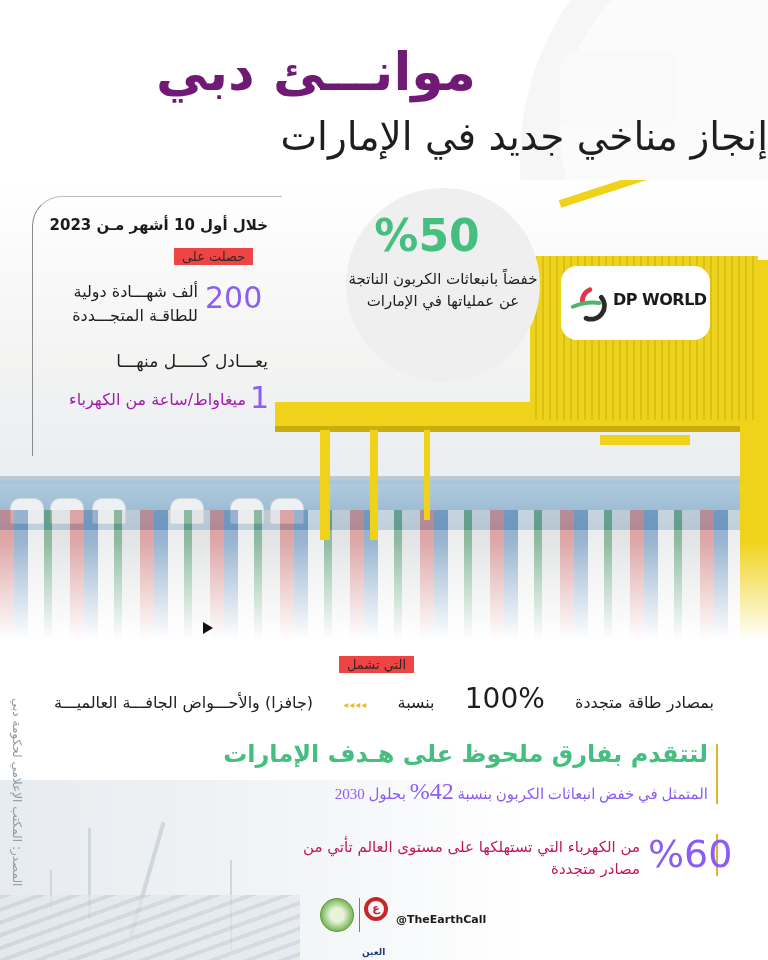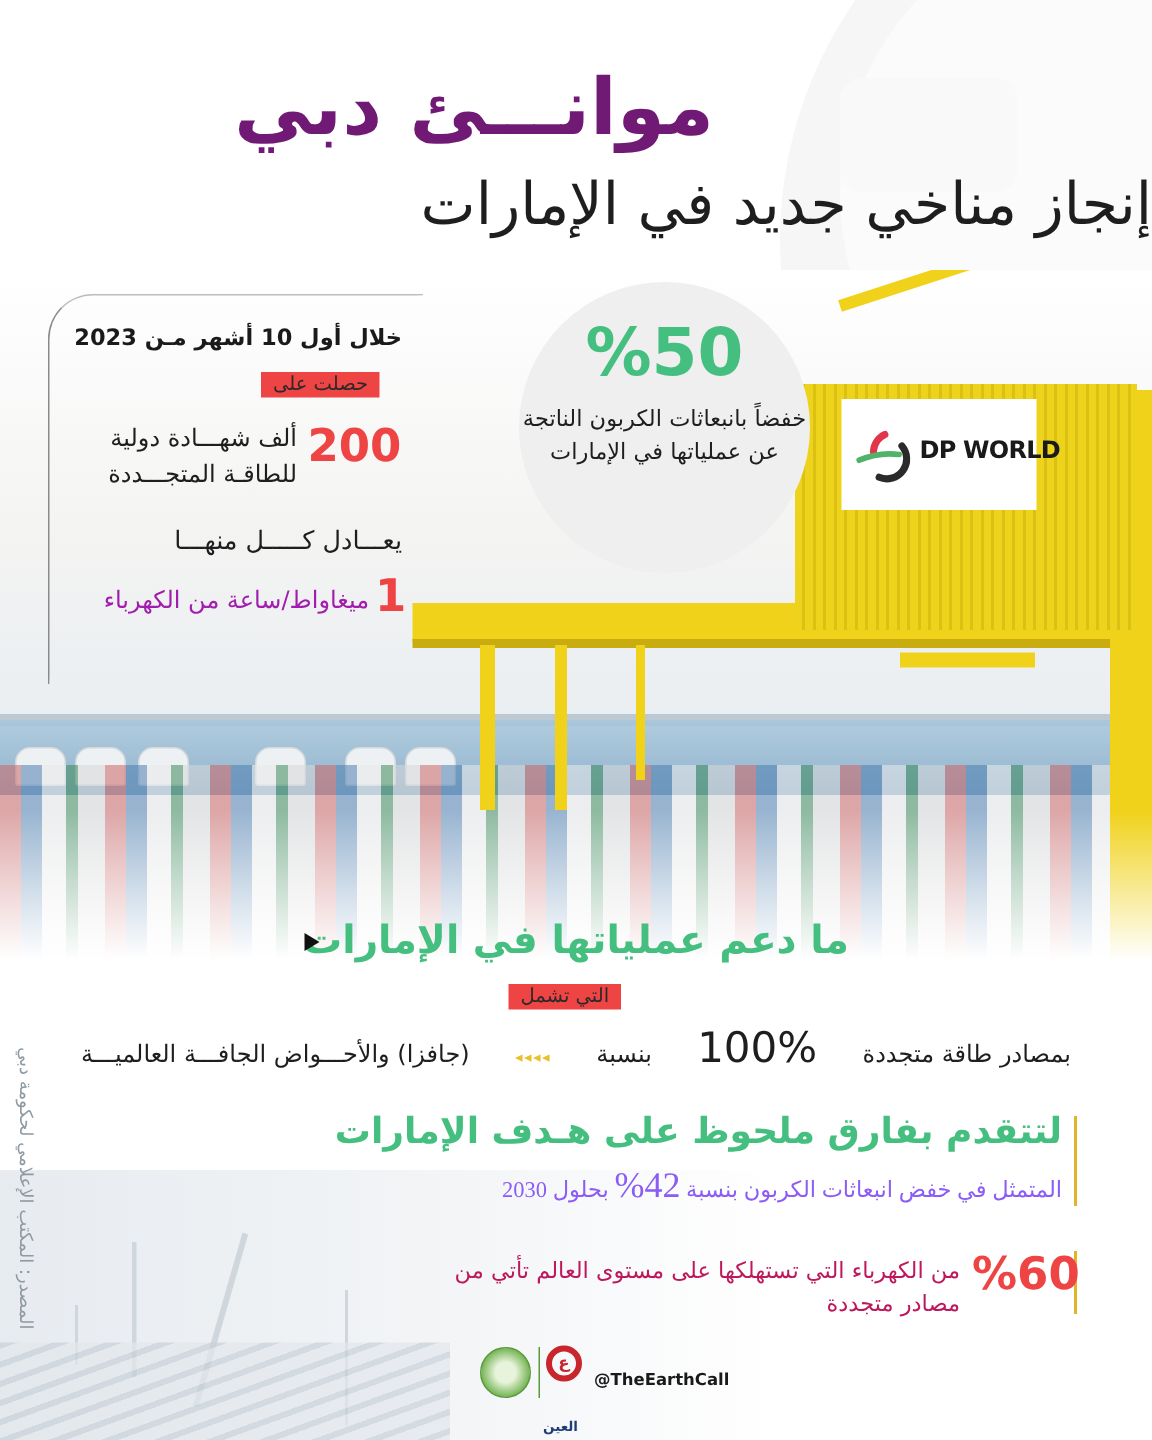--- a/index.html
+++ b/index.html
@@ -25,57 +25,57 @@
   .sea { position: absolute; left: 0; top: 300px; width: 768px; height: 50px; background: linear-gradient(#a8c6db, #7fa8c6); opacity: .85; }
   .shore { position: absolute; left: 0; top: 296px; width: 768px; height: 8px; background: #9fb0bd; opacity: .6; }
   .yard { position: absolute; left: 0; top: 330px; width: 768px; height: 130px;
           background: repeating-linear-gradient(90deg, #c66 0 14px, #4f7fb0 14px 28px, #e8e8e8 28px 44px, #3c8a5a 44px 52px, #d7d7d7 52px 70px);
           opacity: .55; }
   .tank { position: absolute; top: 318px; width: 34px; height: 26px; background: #eef1f3; border-radius: 10px 10px 2px 2px; border: 1px solid #d3d8dc; }
   .fade-bottom { position: absolute; left: 0; top: 360px; width: 768px; height: 100px; background: linear-gradient(rgba(255,255,255,0), #ffffff); }
   .crane-y { position: absolute; background: #f0d21a; }
   .crane-dark { position: absolute; background: #c9ad10; }
   .cabin { position: absolute; left: 530px; top: 76px; width: 228px; height: 164px; background: repeating-linear-gradient(90deg, #eed31c 0 5px, #dcc112 5px 7px); }
-  .dpw-sign { position: absolute; left: 561px; top: 266px; width: 130px; height: 74px; background: #fff; }
+  .dpw-sign { position: absolute; left: 561px; top: 266px; width: 149px; height: 74px; background: #fff; border-radius: 16px; }
   .dpw-logo { position: absolute; left: 8px; top: 18px; width: 38px; height: 38px; }
   .dpw-text { position: absolute; left: 52px; top: 24px; font-family: "DejaVu Sans", sans-serif; font-weight: bold; font-size: 16px; color: #1a1a1a; letter-spacing: -0.5px; white-space: nowrap; }
 
   
   .card { position: absolute; left: 32px; top: 196px; width: 250px; height: 260px; border-left: 1px solid #8a8a8a; border-top: 1px solid #bdbdbd; border-top-left-radius: 30px; }
   .card-head { position: absolute; top: 216px; left: 40px; width: 228px; text-align: right; direction: rtl; font-weight: bold; font-size: 15px; color: #1a1a1a; }
   .chip { position: absolute; background: #ef4444; color: #2a2a2a; font-size: 13px; padding: 1px 8px; direction: rtl; }
   .chip.c1 { top: 248px; left: 174px; }
-  .big-num { position: absolute; font-weight: bold; color: #ef4444; }
+  .big-num { position: absolute; font-weight: normal; color: #8b5cf6; }
   .n200 { top: 280px; left: 205px; font-size: 30px; }
   .n200-text { position: absolute; top: 280px; left: 40px; width: 158px; text-align: right; direction: rtl; font-size: 16px; line-height: 24px; color: #1e1e1e; }
   .equals { position: absolute; top: 351px; left: 40px; width: 228px; text-align: right; direction: rtl; font-size: 17px; color: #1e1e1e; letter-spacing: 2px; }
   .n1 { top: 380px; left: 250px; font-size: 30px; }
   .n1-text { position: absolute; top: 390px; left: 40px; width: 206px; text-align: right; direction: rtl; font-size: 16px; color: #a21caf; }
 
   
   .circle { position: absolute; left: 346px; top: 188px; width: 194px; height: 194px; border-radius: 50%; background: #efefef; }
-  .c-num { position: absolute; left: 346px; top: 210px; width: 194px; text-align: center; font-weight: bold; font-size: 44px; color: #45bf7f; }
+  .c-num { position: absolute; left: 330px; top: 210px; width: 194px; text-align: center; font-weight: bold; font-size: 44px; color: #45bf7f; }
   .c-text { position: absolute; left: 346px; top: 268px; width: 194px; text-align: center; direction: rtl; font-size: 15px; line-height: 22px; color: #1e1e1e; }
 
   
   .sec-title { position: absolute; top: 612px; left: 0; width: 768px; text-align: center; direction: rtl; font-weight: bold; font-size: 26px; color: #45bf7f; }
   .sec-arrow { position: absolute; top: 622px; left: 203px; width: 0; height: 0; border-top: 6px solid transparent; border-bottom: 6px solid transparent; border-left: 10px solid #111; }
   .chip.c2 { top: 656px; left: 339px; font-size: 13px; }
   .row100 { position: absolute; top: 682px; left: 54px; width: 660px; direction: rtl; display: flex; align-items: baseline; justify-content: space-between; font-size: 16px; color: #1e1e1e; }
   .row100 .pct { font-size: 28px; color: #1e1e1e; }
   .row100 .dots { color: #e8c12a; font-size: 10px; letter-spacing: 1px; }
 
   
   .vbar { position: absolute; left: 716px; width: 2px; background: #e1b42a; }
   .vbar.v1 { top: 744px; height: 60px; }
   .vbar.v2 { top: 834px; height: 42px; }
   .target-title { position: absolute; top: 740px; left: 200px; width: 508px; text-align: right; direction: rtl; font-weight: bold; font-size: 24px; color: #45bf7f; }
   .target-line { position: absolute; top: 778px; left: 200px; width: 508px; text-align: right; direction: rtl; font-size: 15px; color: #8b5cf6; font-family: Liberation Serif, serif; }
   .target-line .pct { font-size: 24px; }
-  .n60 { top: 832px; left: 648px; font-size: 30px; }
+  .n60 { top: 832px; left: 648px; font-size: 38px; }
   .n60-text { position: absolute; top: 836px; left: 300px; width: 340px; text-align: right; direction: rtl; font-size: 15px; line-height: 22px; color: #be185d; }
 
   
   .source { position: absolute; left: 4px; top: 686px; width: 20px; height: 200px; writing-mode: vertical-rl; direction: rtl; font-size: 12px; color: #8f9aa3; white-space: nowrap; }
 
   
   .energy { position: absolute; left: 0; top: 780px; width: 520px; height: 180px; background: linear-gradient(90deg, #e4e9ee 0%, #f2f4f6 60%, rgba(255,255,255,0) 100%); opacity: .9; }
   .turbine-pole { position: absolute; background: #cfd6dc; }
   .panel { position: absolute; left: 0; top: 895px; width: 300px; height: 65px; background: repeating-linear-gradient(160deg, #c7d0d8 0 4px, #e2e7ec 4px 12px); opacity: .7; }
 
@@ -138,21 +138,20 @@
   <div class="big-num n200">200</div>
   <div class="n200-text">ألف شهـــادة دولية للطاقـة المتجـــددة</div>
   <div class="equals">يعـــادل كـــــل منهـــا</div>
   <div class="big-num n1">1</div>
   <div class="n1-text">ميغاواط/ساعة من الكهرباء</div>
 
   <div class="circle"></div>
   <div class="c-num">%50</div>
   <div class="c-text">خفضاً بانبعاثات الكربون الناتجة عن عملياتها في الإمارات</div>
 
-  <div class="sec-title">ما دعم عملياتها في الإمارات</div>
   <div class="sec-arrow"></div>
   <div class="chip c2">التي تشمل</div>
   <div class="row100">
     <span>بمصادر طاقة متجددة</span>
     <span class="pct">100%</span>
     <span>بنسبة</span>
     <span class="dots">◂◂◂◂</span>
     <span>(جافزا) والأحـــواض الجافـــة العالميـــة</span>
   </div>
 

